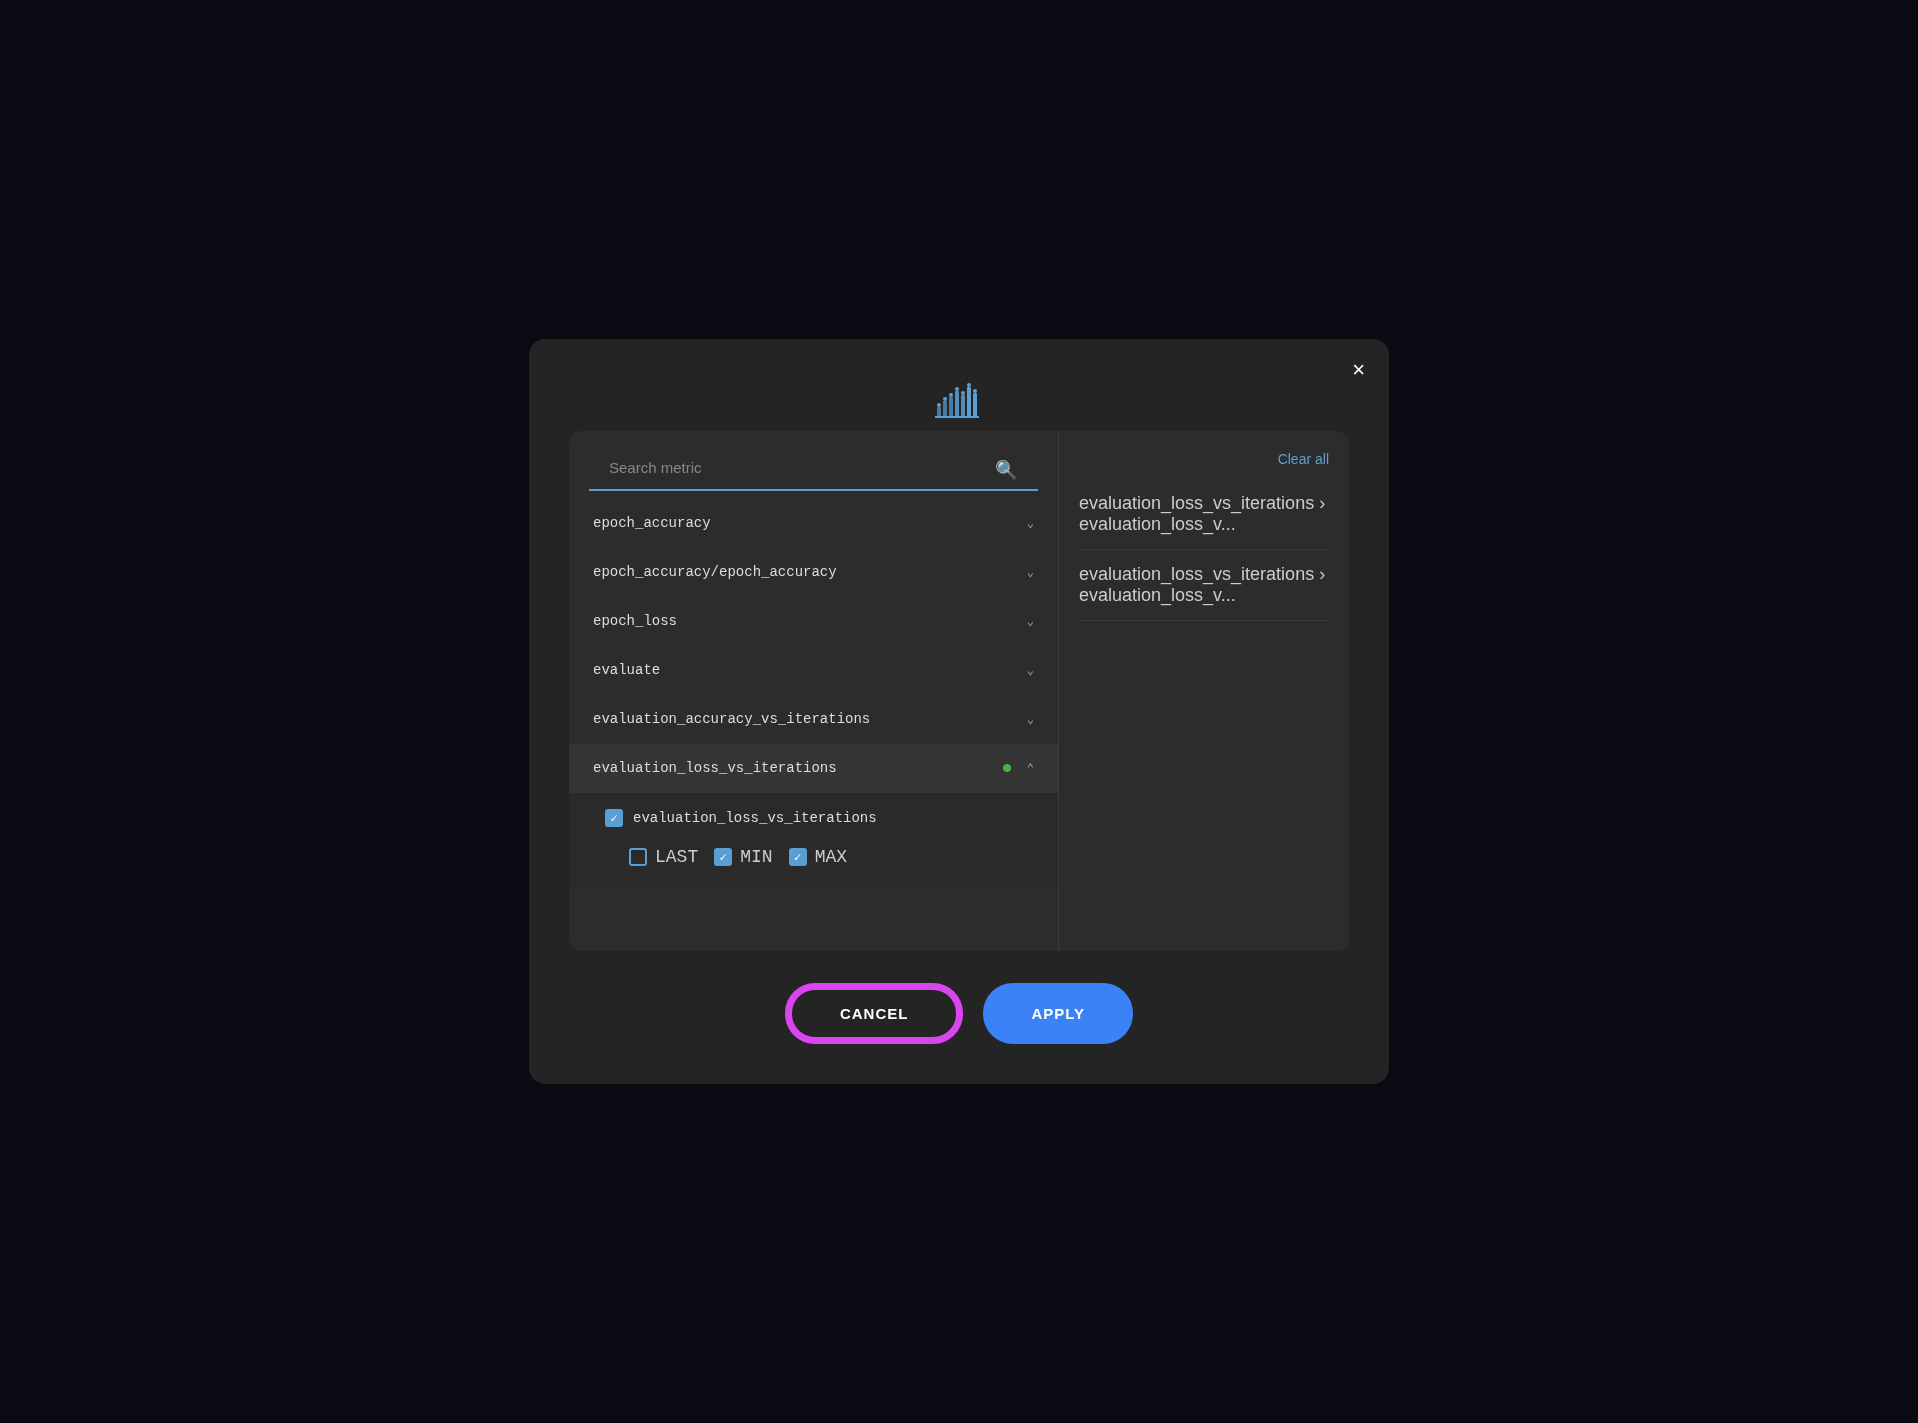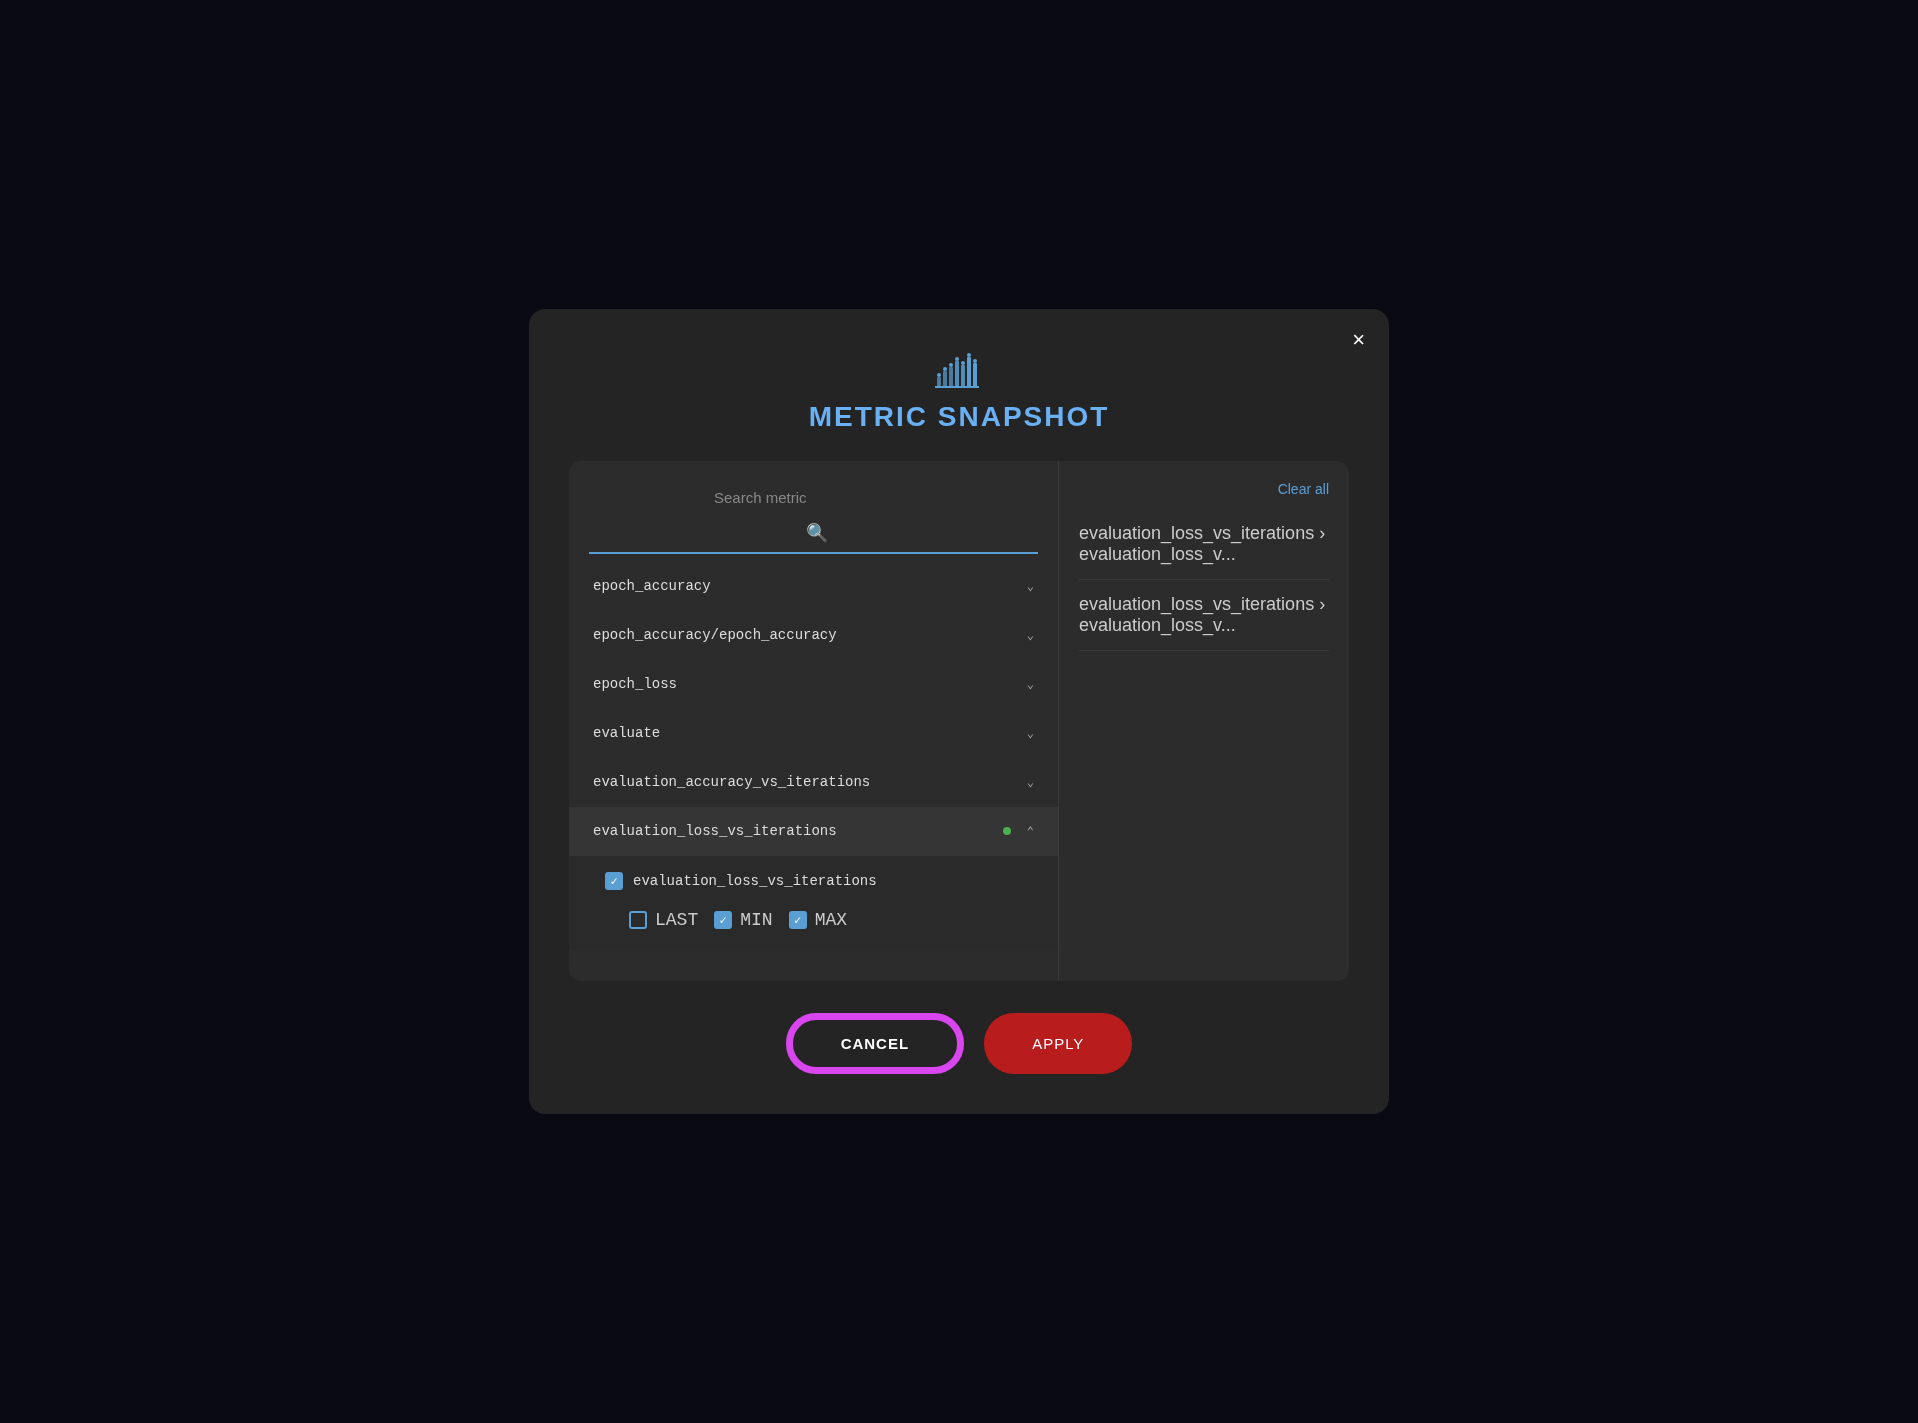--- a/index.html
+++ b/index.html
@@ -95,22 +95,21 @@
 
     .search-input::placeholder {
       color: #888;
     }
 
     .search-wrapper {
       padding: 0 20px;
       border-bottom: 2px solid #5a9fd4;
       margin: 20px 20px 0;
       display: flex;
-      align-items: center;
-      flex-direction: column;
+      align-items: flex-start;
     }
 
     .search-icon-btn {
       background: none;
       border: none;
       color: #5a9fd4;
       cursor: pointer;
       font-size: 18px;
       padding: 8px 0 8px 8px;
     }
@@ -278,27 +277,27 @@
       color: #fff;
       border-radius: 30px;
       padding: 14px 48px;
       font-size: 15px;
       font-weight: 600;
       letter-spacing: 1px;
       cursor: pointer;
     }
 
     .btn-apply {
-      background: #b91c1c;
+      background: #3b82f6;
       border: none;
       color: #fff;
       border-radius: 30px;
       padding: 22px 48px;
       font-size: 15px;
-      font-weight: 400;
+      font-weight: 700;
       letter-spacing: 1px;
       cursor: pointer;
     }
   </style>
 </head>
 <body>
 
 <div class="overlay">
   <div class="modal">
 
@@ -318,21 +317,20 @@
         <circle cx="10" cy="20" r="2" fill="#5a9fd4"></circle>
         <circle cx="16" cy="16" r="2" fill="#5a9fd4"></circle>
         <circle cx="22" cy="10" r="2" fill="#5a9fd4"></circle>
         <circle cx="28" cy="14" r="2" fill="#5a9fd4"></circle>
         <circle cx="34" cy="6" r="2" fill="#5a9fd4"></circle>
         <circle cx="40" cy="12" r="2" fill="#5a9fd4"></circle>
         <line x1="0" y1="38" x2="44" y2="38" stroke="#5a9fd4" stroke-width="2"></line>
       </svg>
     </div>
 
-    <h1 class="modal-title">METRIC SNAPSHOT</h1>
 
     <div class="modal-body">
 
       <div class="left-panel">
 
         <div class="search-wrapper">
           <input class="search-input" type="text" placeholder="Search metric" style="">
           <button class="search-icon-btn">🔍</button>
         </div>
 

